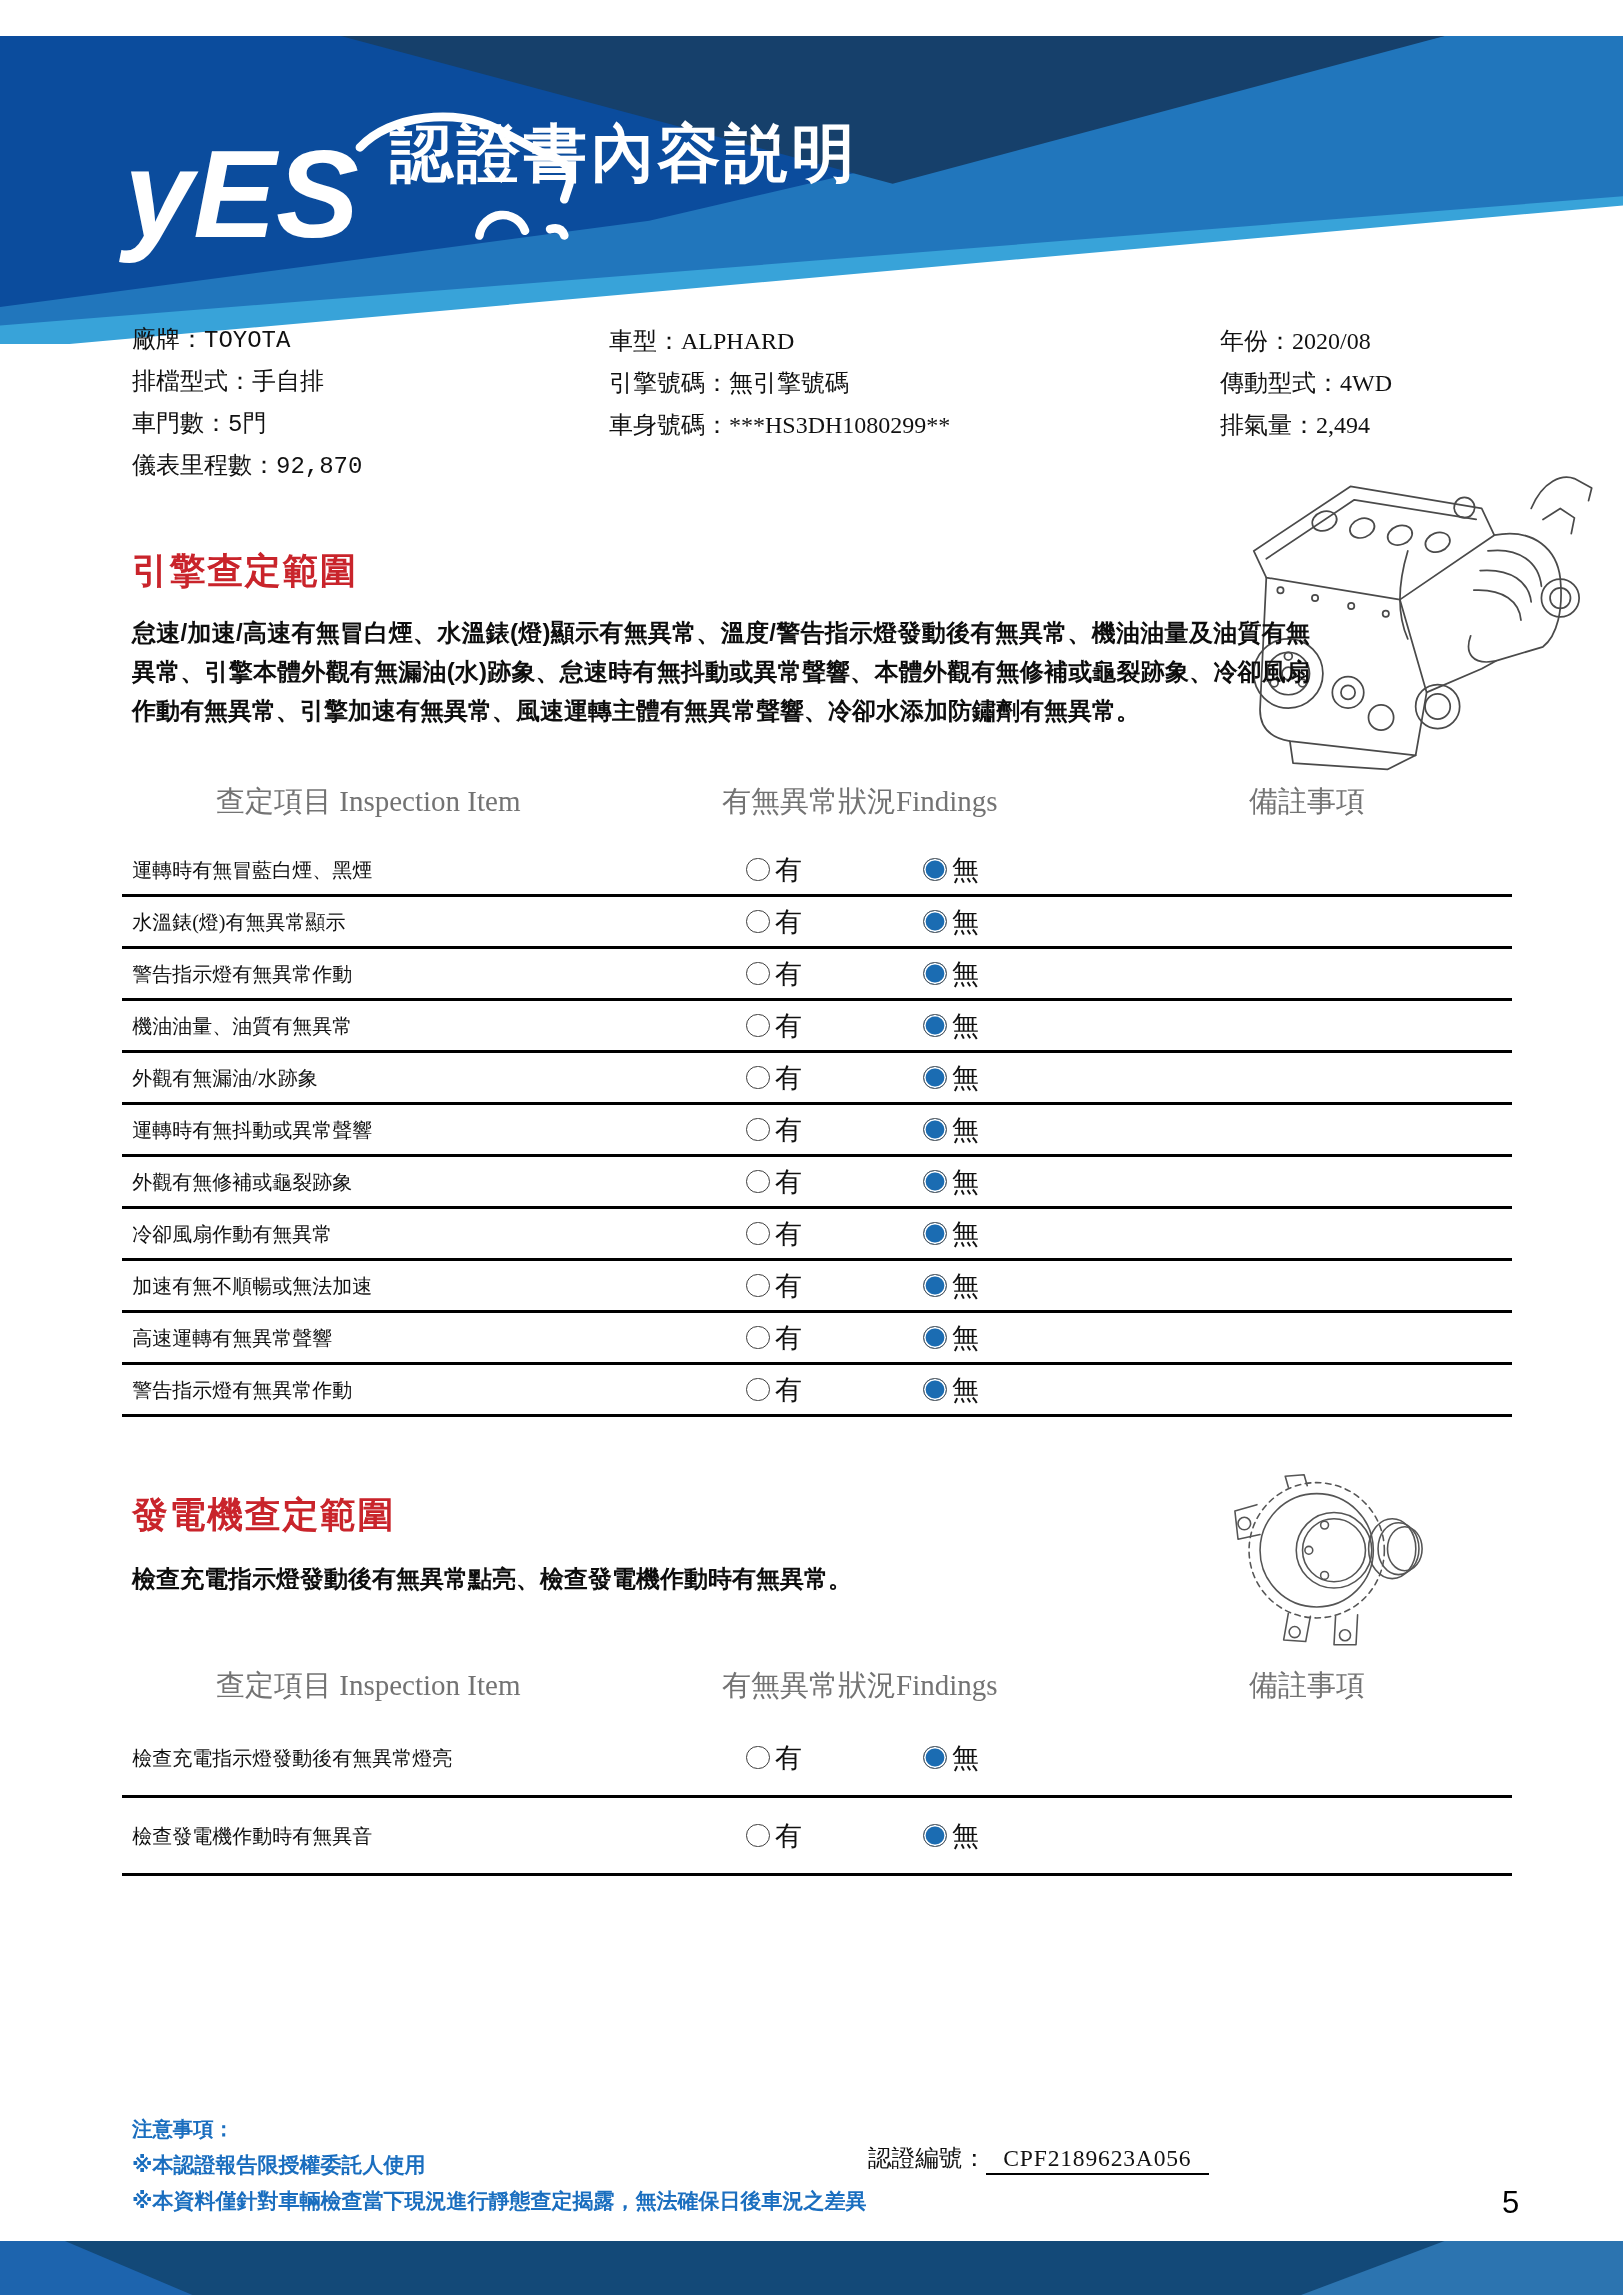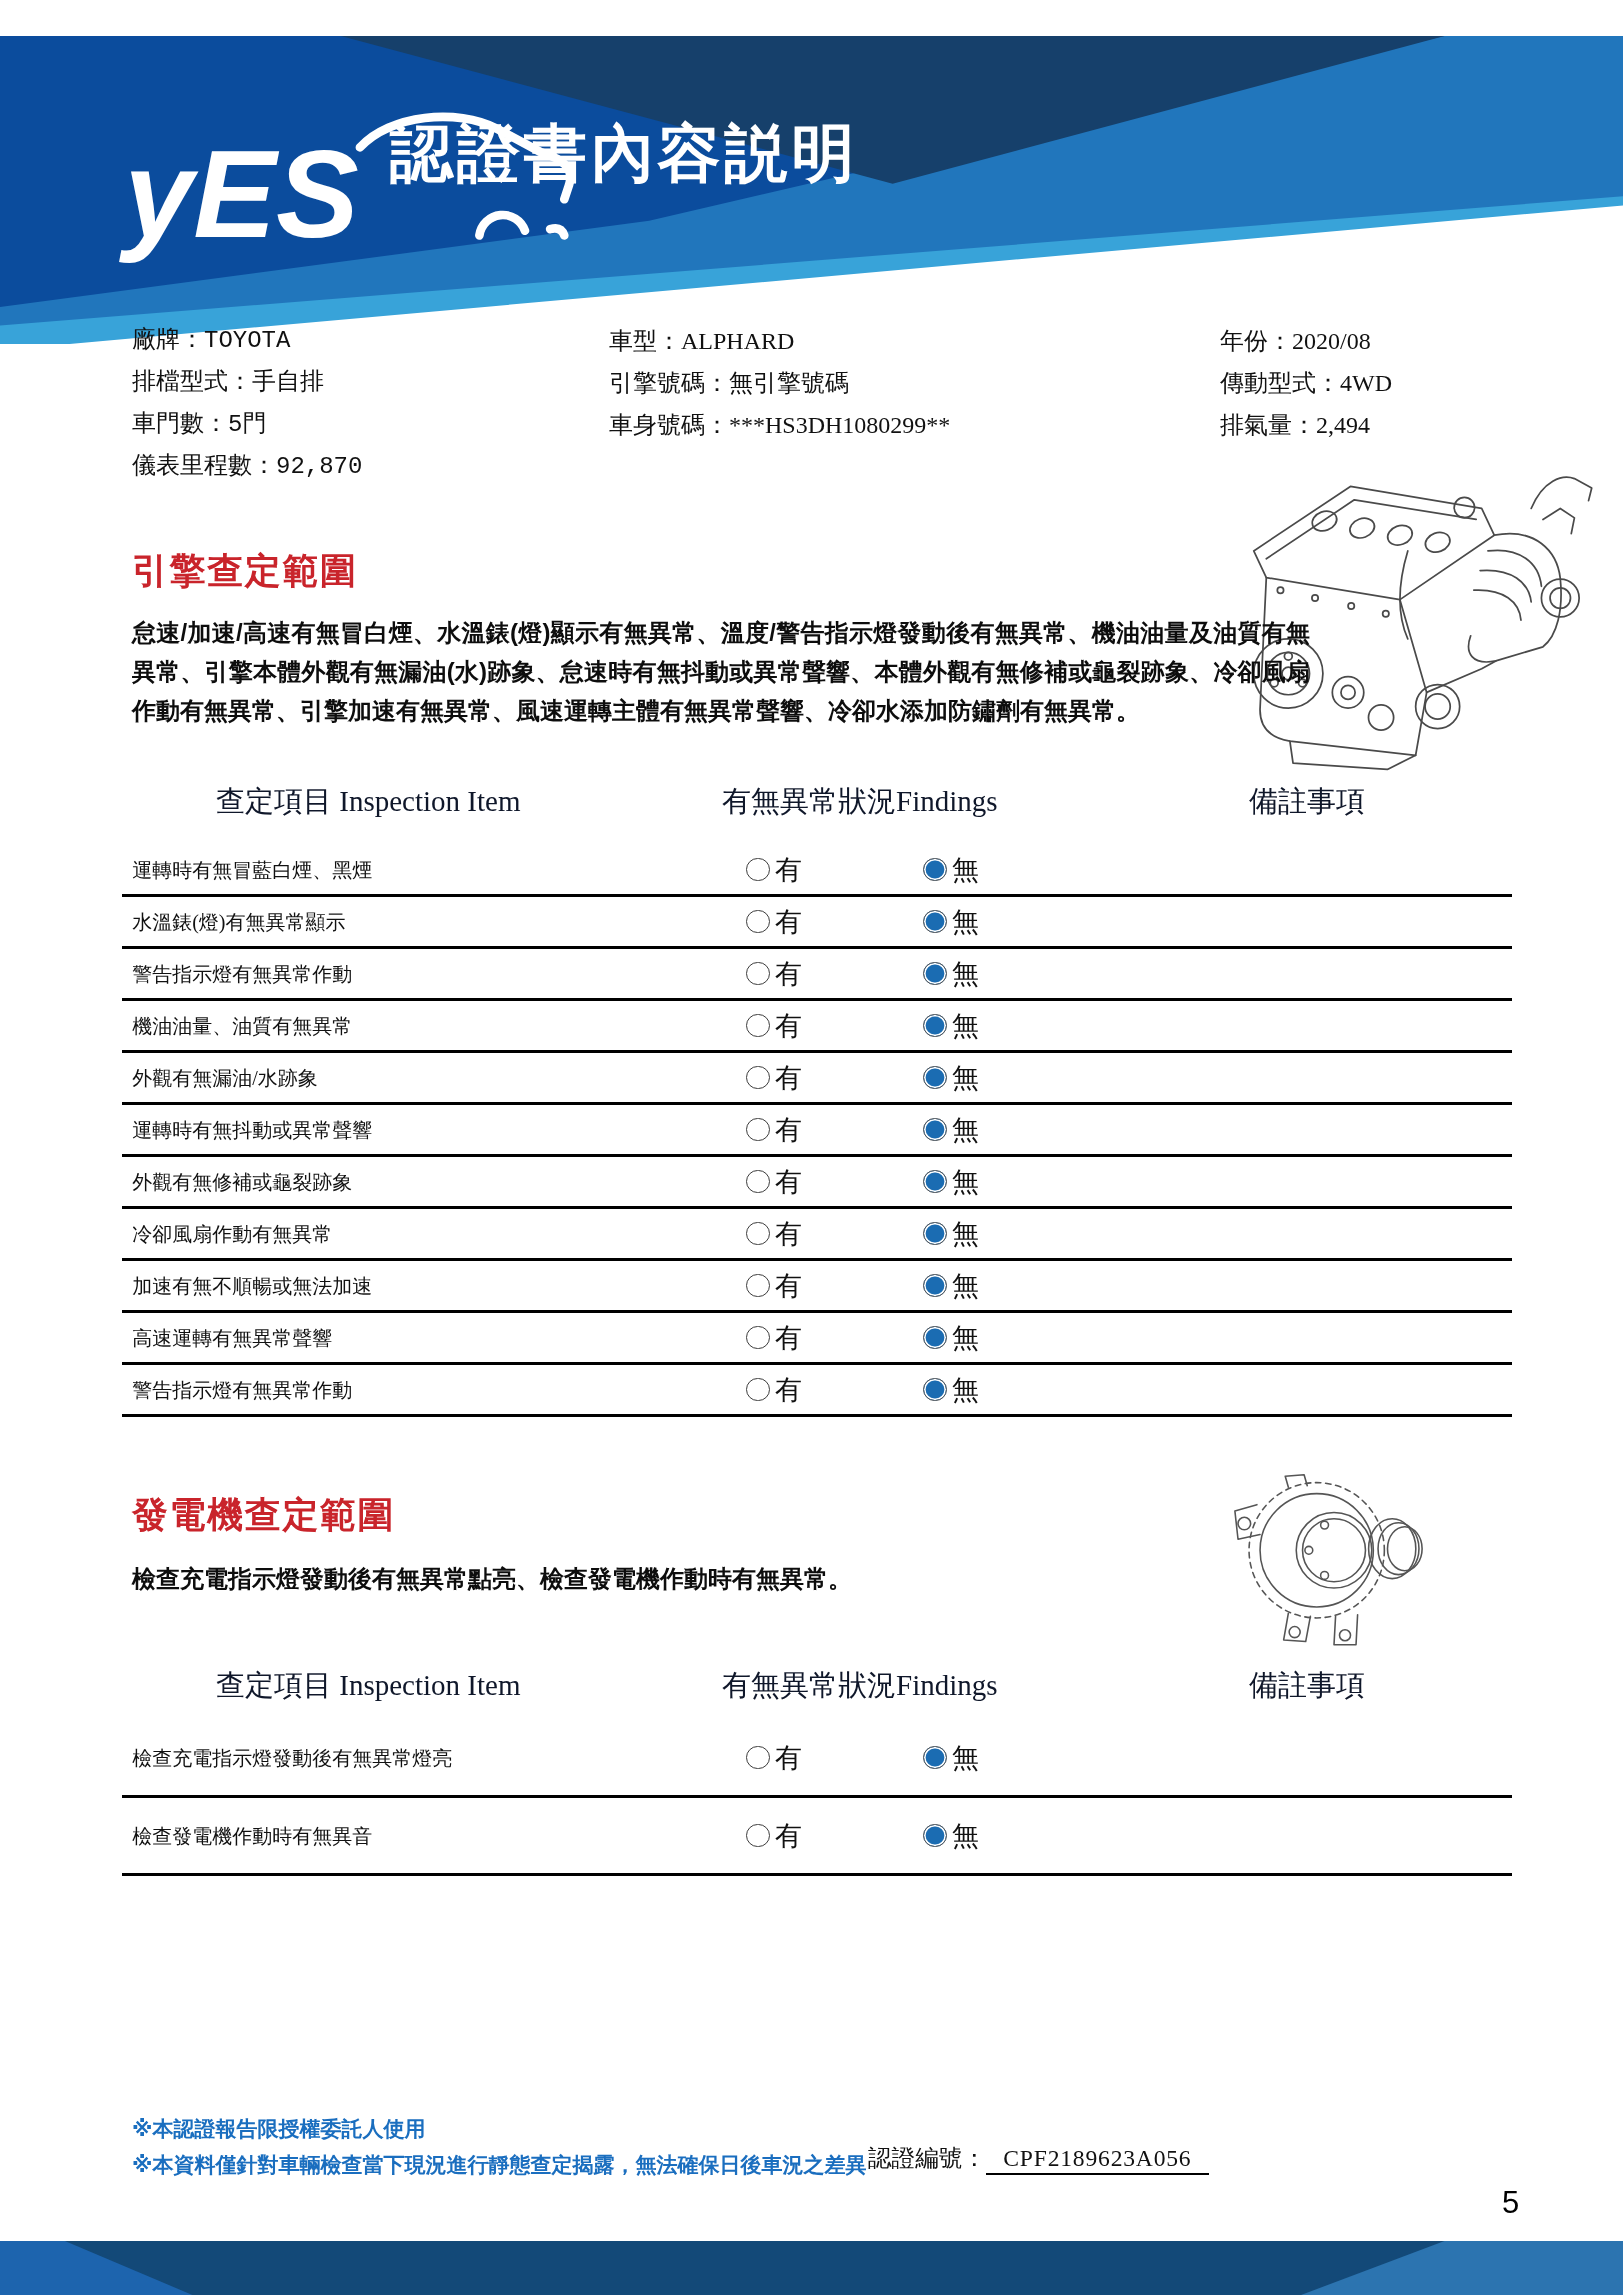--- a/index.html
+++ b/index.html
@@ -27,21 +27,21 @@
   .sec-title{
     position:absolute;left:132px;color:var(--accent-red,#C9242B);
     font-family:"Liberation Sans","DejaVu Sans",sans-serif;font-weight:bold;font-size:36px;letter-spacing:1.6px;
   }
   .sec-desc{
     position:absolute;left:132px;width:1178px;
     font-family:"Liberation Sans","DejaVu Sans",sans-serif;font-weight:bold;
     font-size:24px;line-height:39px;color:#0d0d0d;text-align:justify;
   }
   
-  .tbl-head{position:absolute;font-size:29px;white-space:nowrap;color:#0f172a;}
+  .tbl-head{position:absolute;font-size:29px;white-space:nowrap;color:#737373;}
   .th-item{left:216px;} .th-find{left:722px;} .th-note{left:1249px;}
   .insp-table{position:absolute;left:122px;width:1390px;}
   .insp-row{position:relative;height:49px;border-bottom:3.9px solid #000;}
   .insp-row.tall{height:75px;text-align:right;}
   .insp-item{position:absolute;left:10.2px;top:50%;transform:translateY(-50%);font-size:20px;white-space:nowrap;}
   .opt{position:absolute;top:50%;transform:translateY(-50%);display:flex;align-items:center;}
   .opt-yes{left:624px;} .opt-no{left:801px;}
   .radio{width:23.6px;height:23.6px;border-radius:50%;border:1.6px solid #3c3c3c;background:#fff;box-sizing:border-box;display:inline-block;}
   .radio.sel{background:var(--radio-blue,#1B6CB2);border:1.6px solid #555;box-shadow:inset 0 0 0 1.6px #fff;}
   .opt-label{font-size:27px;margin-left:5.5px;}
@@ -320,20 +320,21 @@
           <span class="opt-label">有</span>
         </div>
         <div class="opt opt-no">
           <span class="radio sel"></span>
           <span class="opt-label">無</span>
         </div>
       </div>
     </div>
 
   <div class="notes">
+    <div style="font-size:20.4px;">注意事項：</div>
     <div>※本認證報告限授權委託人使用</div>
     <div>※本資料僅針對車輛檢查當下現況進行靜態查定揭露，無法確保日後車況之差異</div>
   </div>
 
   <div class="cert">
     <span>認證編號：</span><span class="cert-num">CPF2189623A056</span>
   </div>
 
   <div class="page-num">5</div>
 

